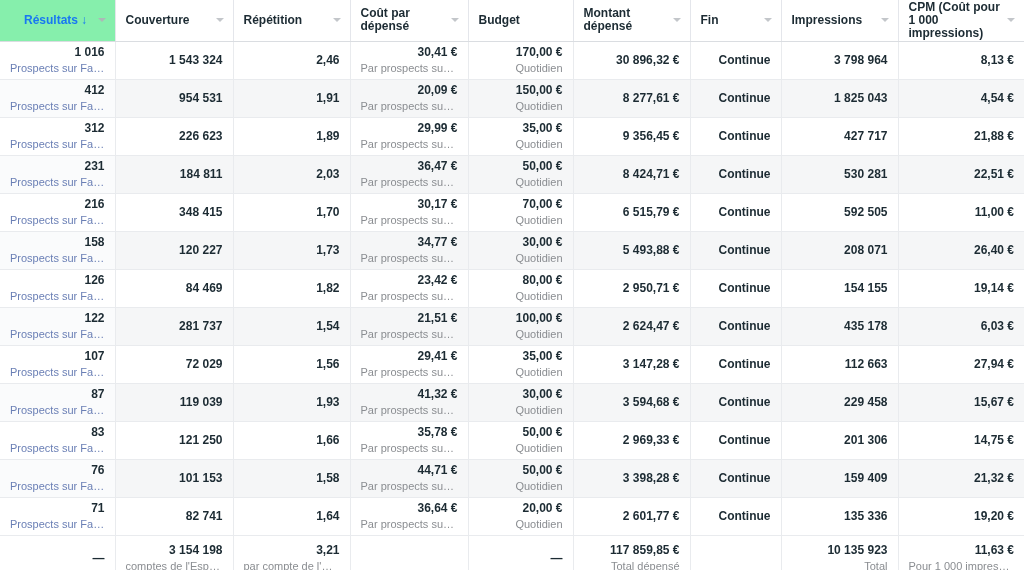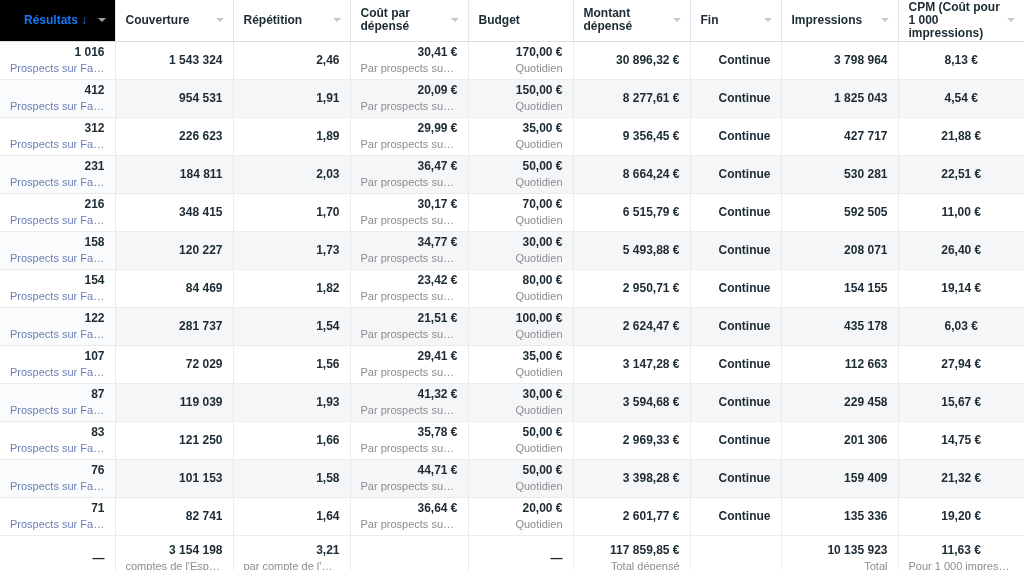--- a/index.html
+++ b/index.html
@@ -34,21 +34,21 @@
     font-weight: bold;
     color: #1c2b33;
     background: #ffffff;
     border-bottom: 1px solid #dadde1;
     border-right: 1px solid #e4e6eb;
     position: relative;
     line-height: 13px;
     white-space: normal;
   }
   thead th.sorted-col {
-    background: #000000;
+    background: #86efac;
     color: #1877f2;
     padding-left: 24px;
   }
   thead th:last-child { border-right: none; }
   .th-inner {
     display: flex;
     align-items: center;
     justify-content: space-between;
     gap: 4px;
     width: 100%;
@@ -78,21 +78,21 @@
   
   tbody tr.data-row { height: 38px; margin-left: 28px; }
   tbody td {
     padding: 0 10px;
     vertical-align: middle;
     text-align: right;
     border-bottom: 1px solid #e9ebee;
     border-right: 1px solid #e9ebee;
     line-height: 14px;
   }
-  tbody td:last-child { border-right: none; text-align: center; }
+  tbody td:last-child { border-right: none; }
   tbody tr.data-row:nth-child(even) td { background: #f5f6f7; }
   tbody tr.data-row:nth-child(odd) td { background: #ffffff; }
   tbody tr.data-row td.col-results { background: #ffffff; }
   tbody tr.data-row:nth-child(even) td.col-results { background: #fafbfc; }
 
   .cell-main {
     font-size: 12px;
     font-weight: bold;
     color: #1c2b33;
     white-space: nowrap;
@@ -326,21 +326,21 @@
           </td>
           <td class="cell ">
             <div class="cell-main">36,47 €</div>
             <div class="cell-sub">Par prospects sur Fa…</div>
           </td>
           <td class="cell ">
             <div class="cell-main">50,00 €</div>
             <div class="cell-sub">Quotidien</div>
           </td>
           <td class="cell ">
-            <div class="cell-main">8 664,24 €</div>
+            <div class="cell-main">8 424,71 €</div>
           </td>
           <td class="cell col-fin">
             <div class="cell-main">Continue</div>
           </td>
           <td class="cell ">
             <div class="cell-main">530 281</div>
           </td>
           <td class="cell ">
             <div class="cell-main">22,51 €</div>
           </td>
@@ -404,21 +404,21 @@
           </td>
           <td class="cell ">
             <div class="cell-main">208 071</div>
           </td>
           <td class="cell ">
             <div class="cell-main">26,40 €</div>
           </td>
         </tr>
         <tr class="data-row">
           <td class="cell col-results">
-            <div class="cell-main">154</div>
+            <div class="cell-main">126</div>
             <div class="cell-sub link">Prospects sur Faceb…</div>
           </td>
           <td class="cell ">
             <div class="cell-main">84 469</div>
           </td>
           <td class="cell ">
             <div class="cell-main">1,82</div>
           </td>
           <td class="cell ">
             <div class="cell-main">23,42 €</div>

